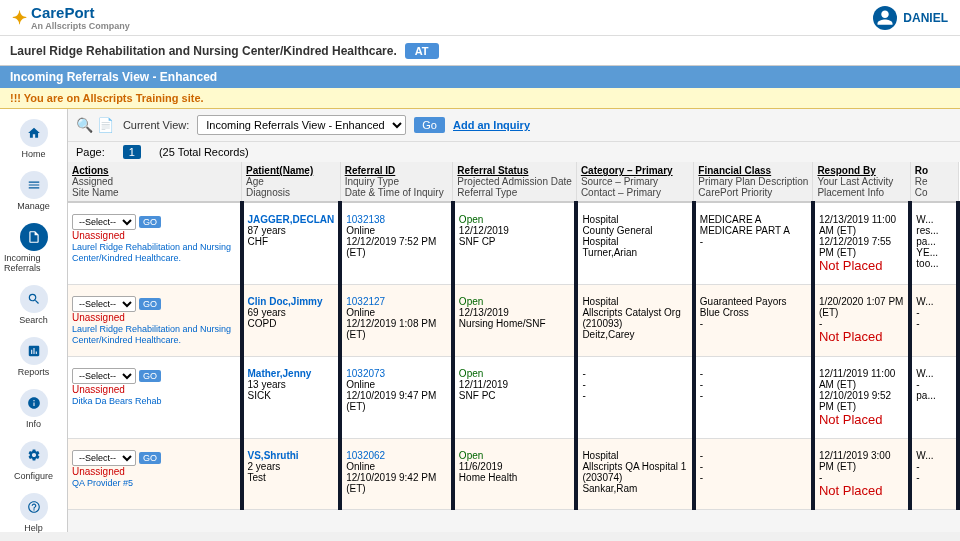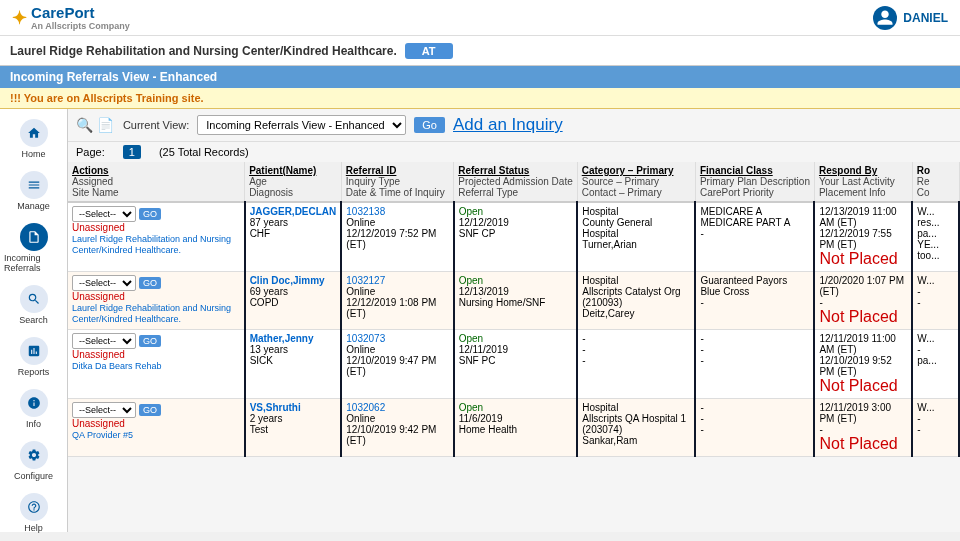--- a/index.html
+++ b/index.html
@@ -51,21 +51,21 @@
       padding: 0 10px;
       border-bottom: 1px solid #ccc;
       font-size: 12px;
       font-weight: bold;
       color: #333;
       gap: 8px;
     }
     .facility-tag {
       background: #4a90d9;
       color: #fff;
-      padding: 2px 17px;
+      padding: 2px 10px;
       border-radius: 3px;
       font-size: 11px;
       font-weight: bold;
     }
 
     
     .section-title-bar {
       background: #5b9bd5;
       color: #fff;
       padding: 4px 10px;
@@ -157,23 +157,24 @@
       background: #4a90d9;
       color: #fff;
       border: none;
       padding: 2px 8px;
       font-size: 11px;
       border-radius: 2px;
       cursor: pointer;
     }
     .add-inquiry-link {
       color: #0066cc;
-      font-size: 17px;
+      font-size: 11px;
       cursor: pointer;
       text-decoration: underline;
+      font-weight: bold;
     }
 
     
     .pagination-bar {
       padding: 3px 8px;
       display: flex;
       align-items: center;
       gap: 18px;
       font-size: 11px;
       background: #f5f5f5;
@@ -209,39 +210,39 @@
       font-weight: bold;
       font-size: 10px;
       border-right: 1px solid #ddd;
       vertical-align: top;
       white-space: nowrap;
     }
     thead th .col-sub { font-weight: normal; color: #444; display: block; }
     tbody tr { border-bottom: 1px solid #ddd; }
     tbody tr:nth-child(even) { background: #f9f9f9; }
     tbody td {
-      padding: 3px 4px;
+      padding: 11px 4px;
       vertical-align: top;
-      border-right: 2px solid #0f172a;
+      border-right: 4px solid #0f172a;
       font-size: 10px;
     }
     .patient-name { color: #0066cc; font-weight: bold; cursor: pointer; }
     .unassigned-link { color: #cc0000; cursor: pointer; font-size: 10px; }
     .site-name { color: #0066cc; font-size: 9px; }
     .select-wrapper {
       display: flex; align-items: center; gap: 3px;
     }
     select.action-select {
       font-size: 9px; padding: 1px 2px; border: 1px solid #aaa; border-radius: 2px; background: #fff;
     }
     .mini-go {
       background: #4a90d9; color: #fff; border: none;
       padding: 1px 4px; font-size: 9px; border-radius: 2px; cursor: pointer;
     }
-    .not-placed { color: #cc0000; font-size: 16px; }
+    .not-placed { color: #cc0000; font-size: 13px; }
     .referral-id { color: #0066cc; cursor: pointer; }
     .open-status { color: #006600; }
     .row-highlight { background: #fff8f0 !important; }
     .col-underline { text-decoration: underline; }
   </style>
 </head>
 <body>
 
 <div class="top-bar">
   <div class="logo-area">

